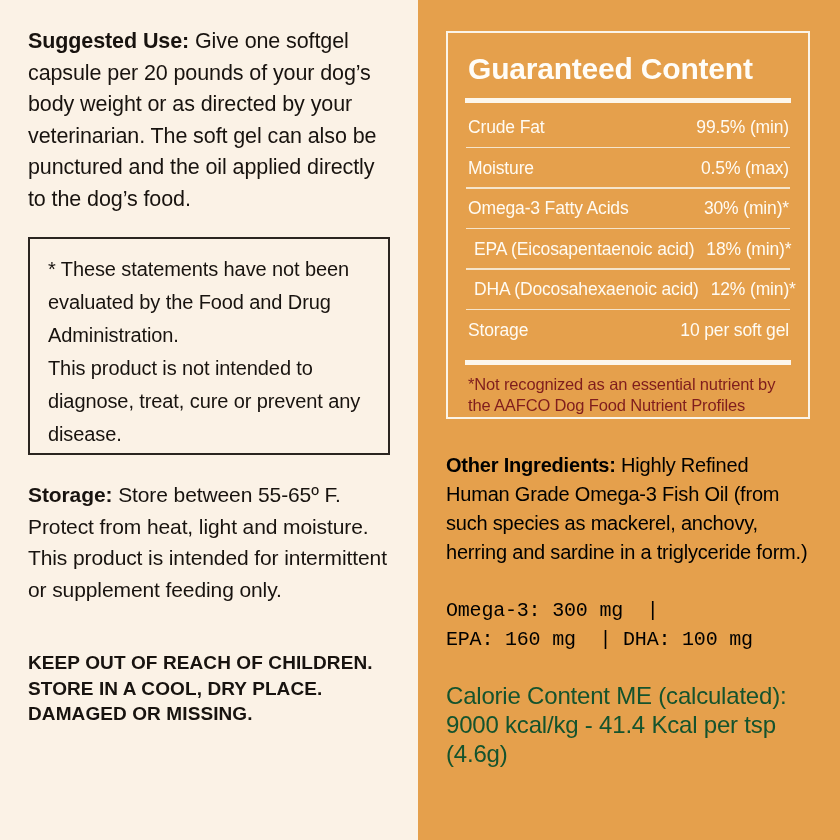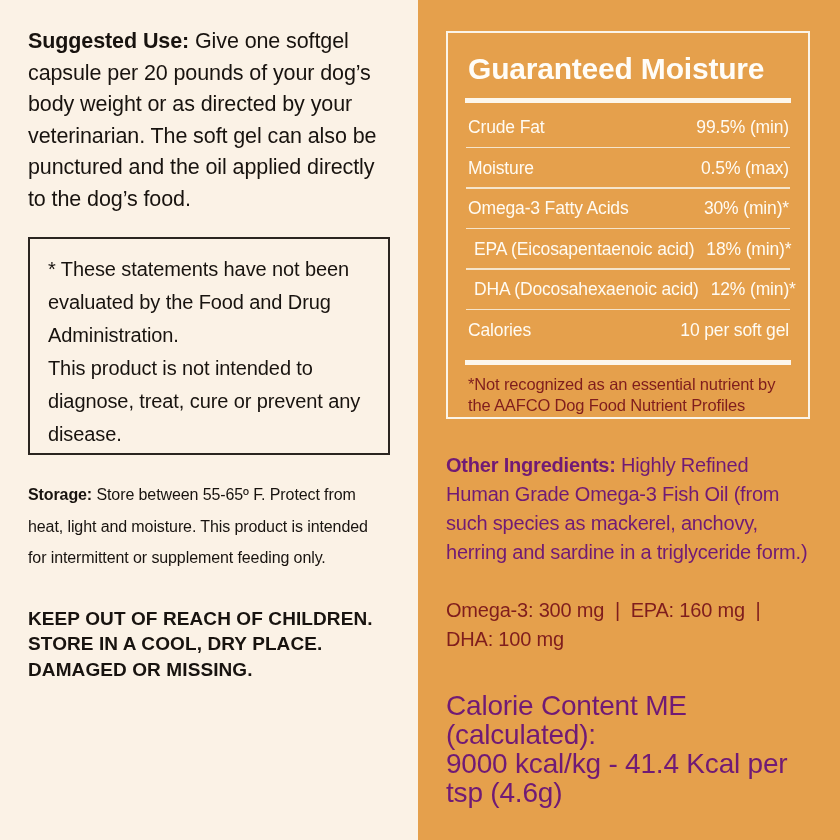--- a/index.html
+++ b/index.html
@@ -56,23 +56,23 @@
     height: 218px;
   }
 
   .disclaimer-text {
     font-size: 20px;
     line-height: 33px;
     letter-spacing: -0.1px;
   }
 
   .storage {
-    font-size: 16px;
+    font-size: 21px;
     line-height: 31.5px;
-    margin-bottom: 32px;
+    margin-bottom: 45px;
   }
 
   .warnings {
     font-size: 19px;
     line-height: 25.5px;
     font-weight: bold;
     letter-spacing: 0.1px;
   }
 
   
@@ -137,39 +137,40 @@
     line-height: 21.5px;
     color: #7f1d1d;
     padding: 4px 2px 0 4px;
     letter-spacing: -0.15px;
   }
 
   .other-ing {
     font-size: 20px;
     line-height: 29px;
     margin-top: 32px;
-    color: #701a75;
+    color: #000000;
     letter-spacing: -0.2px;
   }
 
   .other-ing b { font-weight: bold; }
 
   .amounts {
     font-size: 20px;
     line-height: 29px;
     margin-top: 29px;
-    color: #7f1d1d;
-    letter-spacing: -0.2px;
+    color: #000000;
+    letter-spacing: -0.2px;
+    font-family: Liberation Mono, monospace;
   }
 
   .calorie {
-    font-size: 28px;
+    font-size: 24px;
     line-height: 29px;
-    margin-top: 37px;
-    color: #701a75;
+    margin-top: 27px;
+    color: #14532d;
     letter-spacing: -0.2px;
   }
 
   .nowrap { white-space: nowrap; }
 </style>
 </head>
 <body>
 
 <div class="label-root">
 
@@ -193,21 +194,21 @@
       <div>STORE IN A COOL, DRY PLACE.</div>
       <div>DAMAGED OR MISSING.</div>
     </div>
 
   </div>
 
   <div class="right-panel">
 
     <div class="ga-box">
 
-      <div class="ga-title">Guaranteed Moisture</div>
+      <div class="ga-title">Guaranteed Content</div>
 
       <div class="rule-thick"></div>
 
       <div class="ga-row">
         <span class="name">Crude Fat</span>
         <span class="value">99.5% (min)</span>
       </div>
       <div class="rule-thin"></div>
 
       <div class="ga-row">
@@ -228,21 +229,21 @@
       </div>
       <div class="rule-thin"></div>
 
       <div class="ga-row sub">
         <span class="name">DHA (Docosahexaenoic acid)</span>
         <span class="value">12% (min)*</span>
       </div>
       <div class="rule-thin"></div>
 
       <div class="ga-row">
-        <span class="name">Calories</span>
+        <span class="name">Storage</span>
         <span class="value">10 per soft gel</span>
       </div>
 
       <div class="rule-thick"></div>
 
       <div class="ga-footnote">*Not recognized as an essential nutrient by the AAFCO Dog Food Nutrient Profiles</div>
 
     </div>
 
     <p class="other-ing">

